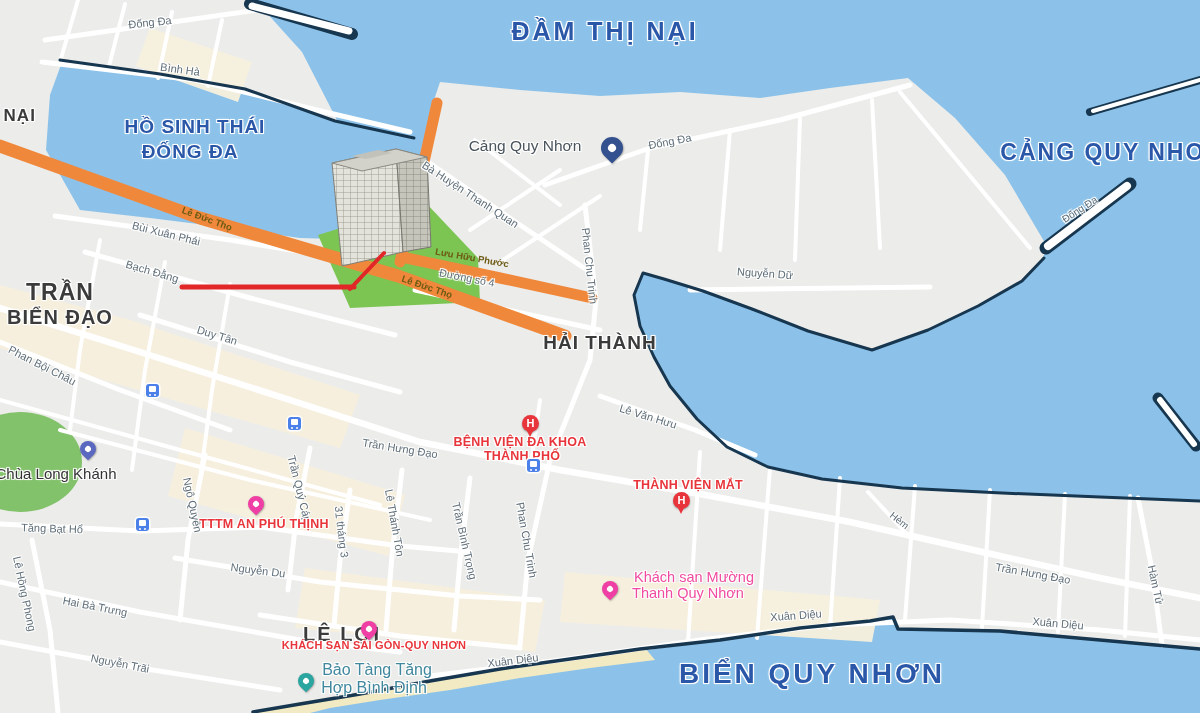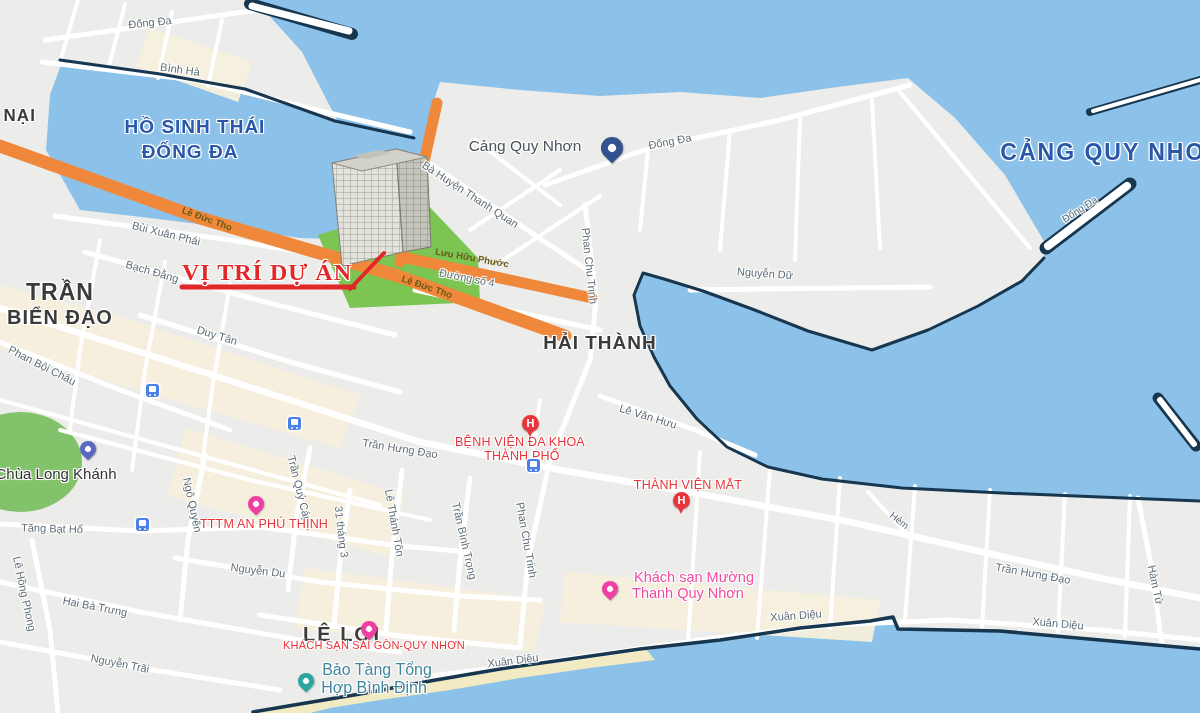--- a/index.html
+++ b/index.html
@@ -6,21 +6,21 @@
   .stage{position:relative;width:1200px;height:713px;overflow:hidden;background:#ECECEA;
          font-family:"Liberation Sans",sans-serif}
   svg.map{position:absolute;left:0;top:0;display:block}
   .lbl{position:absolute;white-space:nowrap;line-height:1.05;
        transform:translate(-50%,-50%) rotate(var(--r,0deg));
        text-shadow:-1px -1px 0 #fff,1px -1px 0 #fff,-1px 1px 0 #fff,1px 1px 0 #fff,0 0 3px #fff}
   .st{font-size:11px;color:#5f6e79}
   .st-o{font-size:9.5px;color:#6d5a14;font-weight:700;text-shadow:none}
   .dist{color:#3b3b3b;font-weight:700;letter-spacing:1px}
   .wl{color:#2a57a8;font-weight:800}
-  .poi-red{color:#E8353B;font-weight:400;font-size:12.5px;letter-spacing:.2px}
+  .poi-red{color:#E8353B;font-weight:700;font-size:12.5px;letter-spacing:.2px}
   .poi-pink{color:#F04BA0;font-size:14.5px}
   .poi-teal{color:#41879E;font-size:16px}
   .poi-dark{color:#333;font-size:15px}
   .poi-gray{color:#4a545c;font-size:15.5px}
   .callout{color:#E12727;font-weight:700;font-size:24px;letter-spacing:1px;
            font-family:"Liberation Serif",serif}
   .pin{position:absolute;width:16px;height:16px;margin:-17px 0 0 -8px;
        border-radius:50% 50% 50% 0;transform:rotate(-45deg);box-shadow:0 1px 2px rgba(0,0,0,.35)}
   .pin::after{content:"";position:absolute;left:5px;top:5px;width:6px;height:6px;border-radius:50%;background:#fff}
   .pin-lg{width:22px;height:22px;margin:-23px 0 0 -11px}
@@ -158,31 +158,32 @@
       <path d="M332,163 L396,149 L427,157 L362,171 Z" fill="#d2d2ca" stroke="#8a8a82" stroke-width="1"></path>
       <path d="M352,156 L378,150 L392,153 L366,159 Z" fill="#c2c2ba"></path>
     </g>
 
     <g stroke="#E12727" fill="none" stroke-linecap="round">
       <path d="M182,287 L354,287" stroke-width="5"></path>
       <path d="M350,289 L384,253" stroke-width="4"></path>
     </g>
   </svg>
 
+  <div class="lbl wl" style="left:605px;top:31px;font-size:25px;letter-spacing:3px">ĐẦM THỊ NẠI</div>
   <div class="lbl wl" style="left:195px;top:127px;font-size:19px;letter-spacing:1px">HỒ SINH THÁI</div>
   <div class="lbl wl" style="left:190px;top:152px;font-size:19px;letter-spacing:1px">ĐỐNG ĐA</div>
   <div class="lbl wl" style="left:1113px;top:152px;font-size:23px;letter-spacing:2px">CẢNG QUY NHƠN</div>
+  <div class="lbl wl" style="left:812px;top:674px;font-size:28px;letter-spacing:3px">BIỂN QUY NHƠN</div>
 
   <div class="lbl dist" style="left:14px;top:116px;font-size:17px">Ị NẠI</div>
   <div class="lbl dist" style="left:60px;top:292px;font-size:23px">TRẦN</div>
   <div class="lbl dist" style="left:60px;top:317px;font-size:20px">BIỂN ĐẠO</div>
   <div class="lbl dist" style="left:342px;top:634px;font-size:20px;letter-spacing:2px">LÊ LỢI</div>
   <div class="lbl dist" style="left:600px;top:343px;font-size:19px">HẢI THÀNH</div>
 
-  <div class="lbl callout" style="left:267px;top:273px">VỊ TRÍ DỰ ÁN</div>
 
   <div class="lbl st" style="--r:-6deg;left:150px;top:23px">Đống Đa</div>
   <div class="lbl st" style="--r:8deg;left:180px;top:70px">Bình Hà</div>
   <div class="lbl st" style="--r:14deg;left:166px;top:234px">Bùi Xuân Phái</div>
   <div class="lbl st" style="--r:16deg;left:152px;top:272px">Bạch Đằng</div>
   <div class="lbl st" style="--r:17deg;left:217px;top:336px">Duy Tân</div>
   <div class="lbl st" style="--r:27deg;left:42px;top:366px">Phan Bội Châu</div>
   <div class="lbl st" style="--r:2deg;left:52px;top:529px">Tăng Bạt Hổ</div>
   <div class="lbl st" style="--r:78deg;left:24px;top:594px">Lê Hồng Phong</div>
   <div class="lbl st" style="--r:11deg;left:95px;top:607px">Hai Bà Trưng</div>
@@ -214,21 +215,21 @@
   <div class="lbl st-o" style="--r:10deg;left:472px;top:258px">Lưu Hữu Phước</div>
 
   <div class="lbl poi-gray" style="left:525px;top:146px">Cảng Quy Nhơn</div>
   <div class="lbl poi-red" style="left:520px;top:443px">BỆNH VIỆN ĐA KHOA</div>
   <div class="lbl poi-red" style="left:522px;top:457px">THÀNH PHỐ</div>
   <div class="lbl poi-red" style="left:688px;top:486px">THÀNH VIỆN MẮT</div>
   <div class="lbl poi-red" style="left:264px;top:525px">TTTM AN PHÚ THỊNH</div>
   <div class="lbl poi-red" style="left:374px;top:646px;font-size:11px">KHÁCH SẠN SÀI GÒN-QUY NHƠN</div>
   <div class="lbl poi-pink" style="left:694px;top:578px">Khách sạn Mường</div>
   <div class="lbl poi-pink" style="left:688px;top:594px">Thanh Quy Nhơn</div>
-  <div class="lbl poi-teal" style="left:377px;top:670px">Bảo Tàng Tổng</div>
+  <div class="lbl poi-teal" style="left:377px;top:670px">Bảo Tàng Tăng</div>
   <div class="lbl poi-teal" style="left:374px;top:688px">Hợp Bình Định</div>
   <div class="lbl poi-dark" style="left:56px;top:474px">Chùa Long Khánh</div>
 
   <div class="pin pin-lg" style="left:612px;top:160px;background:#33518e"></div>
   <div class="hpin" style="left:531px;top:437px">H</div>
   <div class="hpin" style="left:682px;top:514px">H</div>
   <div class="pin" style="left:256px;top:513px;background:#EF3FA4"></div>
   <div class="pin" style="left:369px;top:638px;background:#EF3FA4"></div>
   <div class="pin" style="left:610px;top:598px;background:#EF3FA4"></div>
   <div class="pin" style="left:306px;top:690px;background:#2BA5A0"></div>

